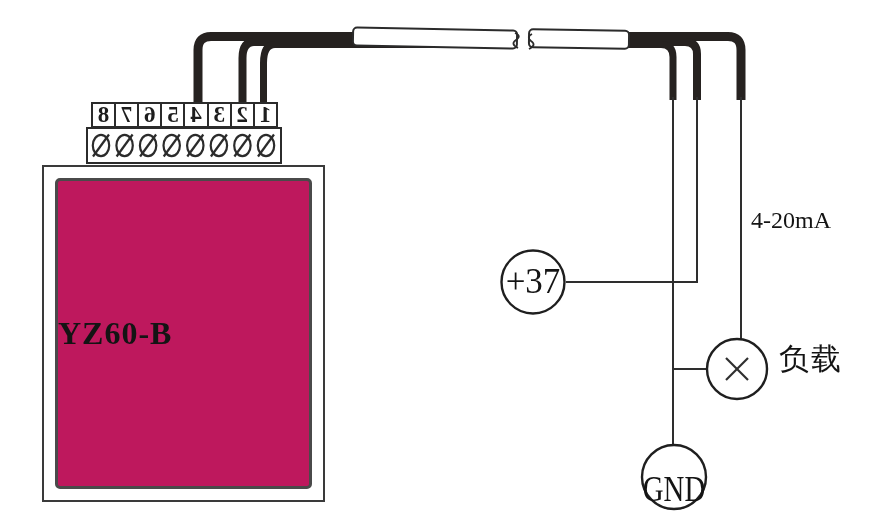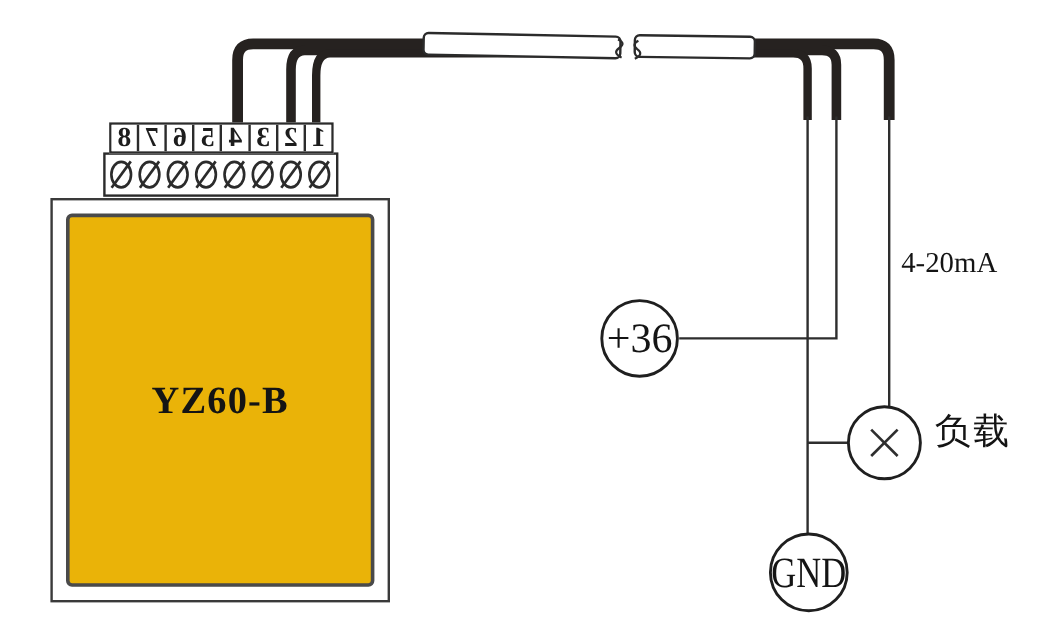--- a/index.html
+++ b/index.html
@@ -22,32 +22,32 @@
   }
   .tcell + .tcell{border-left:2px solid #2b2b2b;}
 
   
   .device-outer{
     position:absolute;left:42px;top:165px;width:283px;height:337px;
     box-sizing:border-box;border:2px solid #3a3a3a;background:#fff;z-index:2;
   }
   .device-inner{
     position:absolute;inset:11px;box-sizing:border-box;
-    border:3px solid #4a4a4a;border-radius:5px;background:#eab308;
-    display:flex;align-items:center;justify-content:center;
+    border:3px solid #4a4a4a;border-radius:5px;background:#be185d;
+    display:flex;align-items:center;justify-content:flex-start;
   }
   .device-label{font-size:32px;font-weight:bold;letter-spacing:1px;color:#141414;}
 
   
   .node-text{
     position:absolute;z-index:3;display:flex;align-items:center;justify-content:center;
     color:#141414;white-space:nowrap;
   }
   .power-text{left:493px;top:260px;width:80px;height:44px;font-size:35px;}
-  .gnd-text{left:624px;top:455px;width:100px;height:44px;font-size:36px;}
+  .gnd-text{left:624px;top:467px;width:100px;height:44px;font-size:36px;}
   .gnd-text span{display:inline-block;transform:scaleX(0.8);}
   .load-text{left:779px;top:343px;width:95px;height:32px;font-size:30px;letter-spacing:2px;justify-content:flex-start;}
   .range-text{left:751px;top:203px;width:125px;height:34px;font-size:24px;justify-content:flex-start;}
 </style>
 </head>
 <body>
 
 <div class="stage">
 
   <svg width="876" height="530" viewBox="0 0 876 530">
@@ -149,20 +149,20 @@
         <span>8</span>
       </div>
   </div>
 
   <div class="device-outer">
     <div class="device-inner">
       <span class="device-label">YZ60-B</span>
     </div>
   </div>
 
-  <div class="node-text power-text">+36</div>
+  <div class="node-text power-text">+37</div>
   <div class="node-text gnd-text">
       <span>GND</span>
     </div>
   <div class="node-text load-text">负载</div>
   <div class="node-text range-text">4-20mA</div>
 
 </div>
 
 </body></html>

